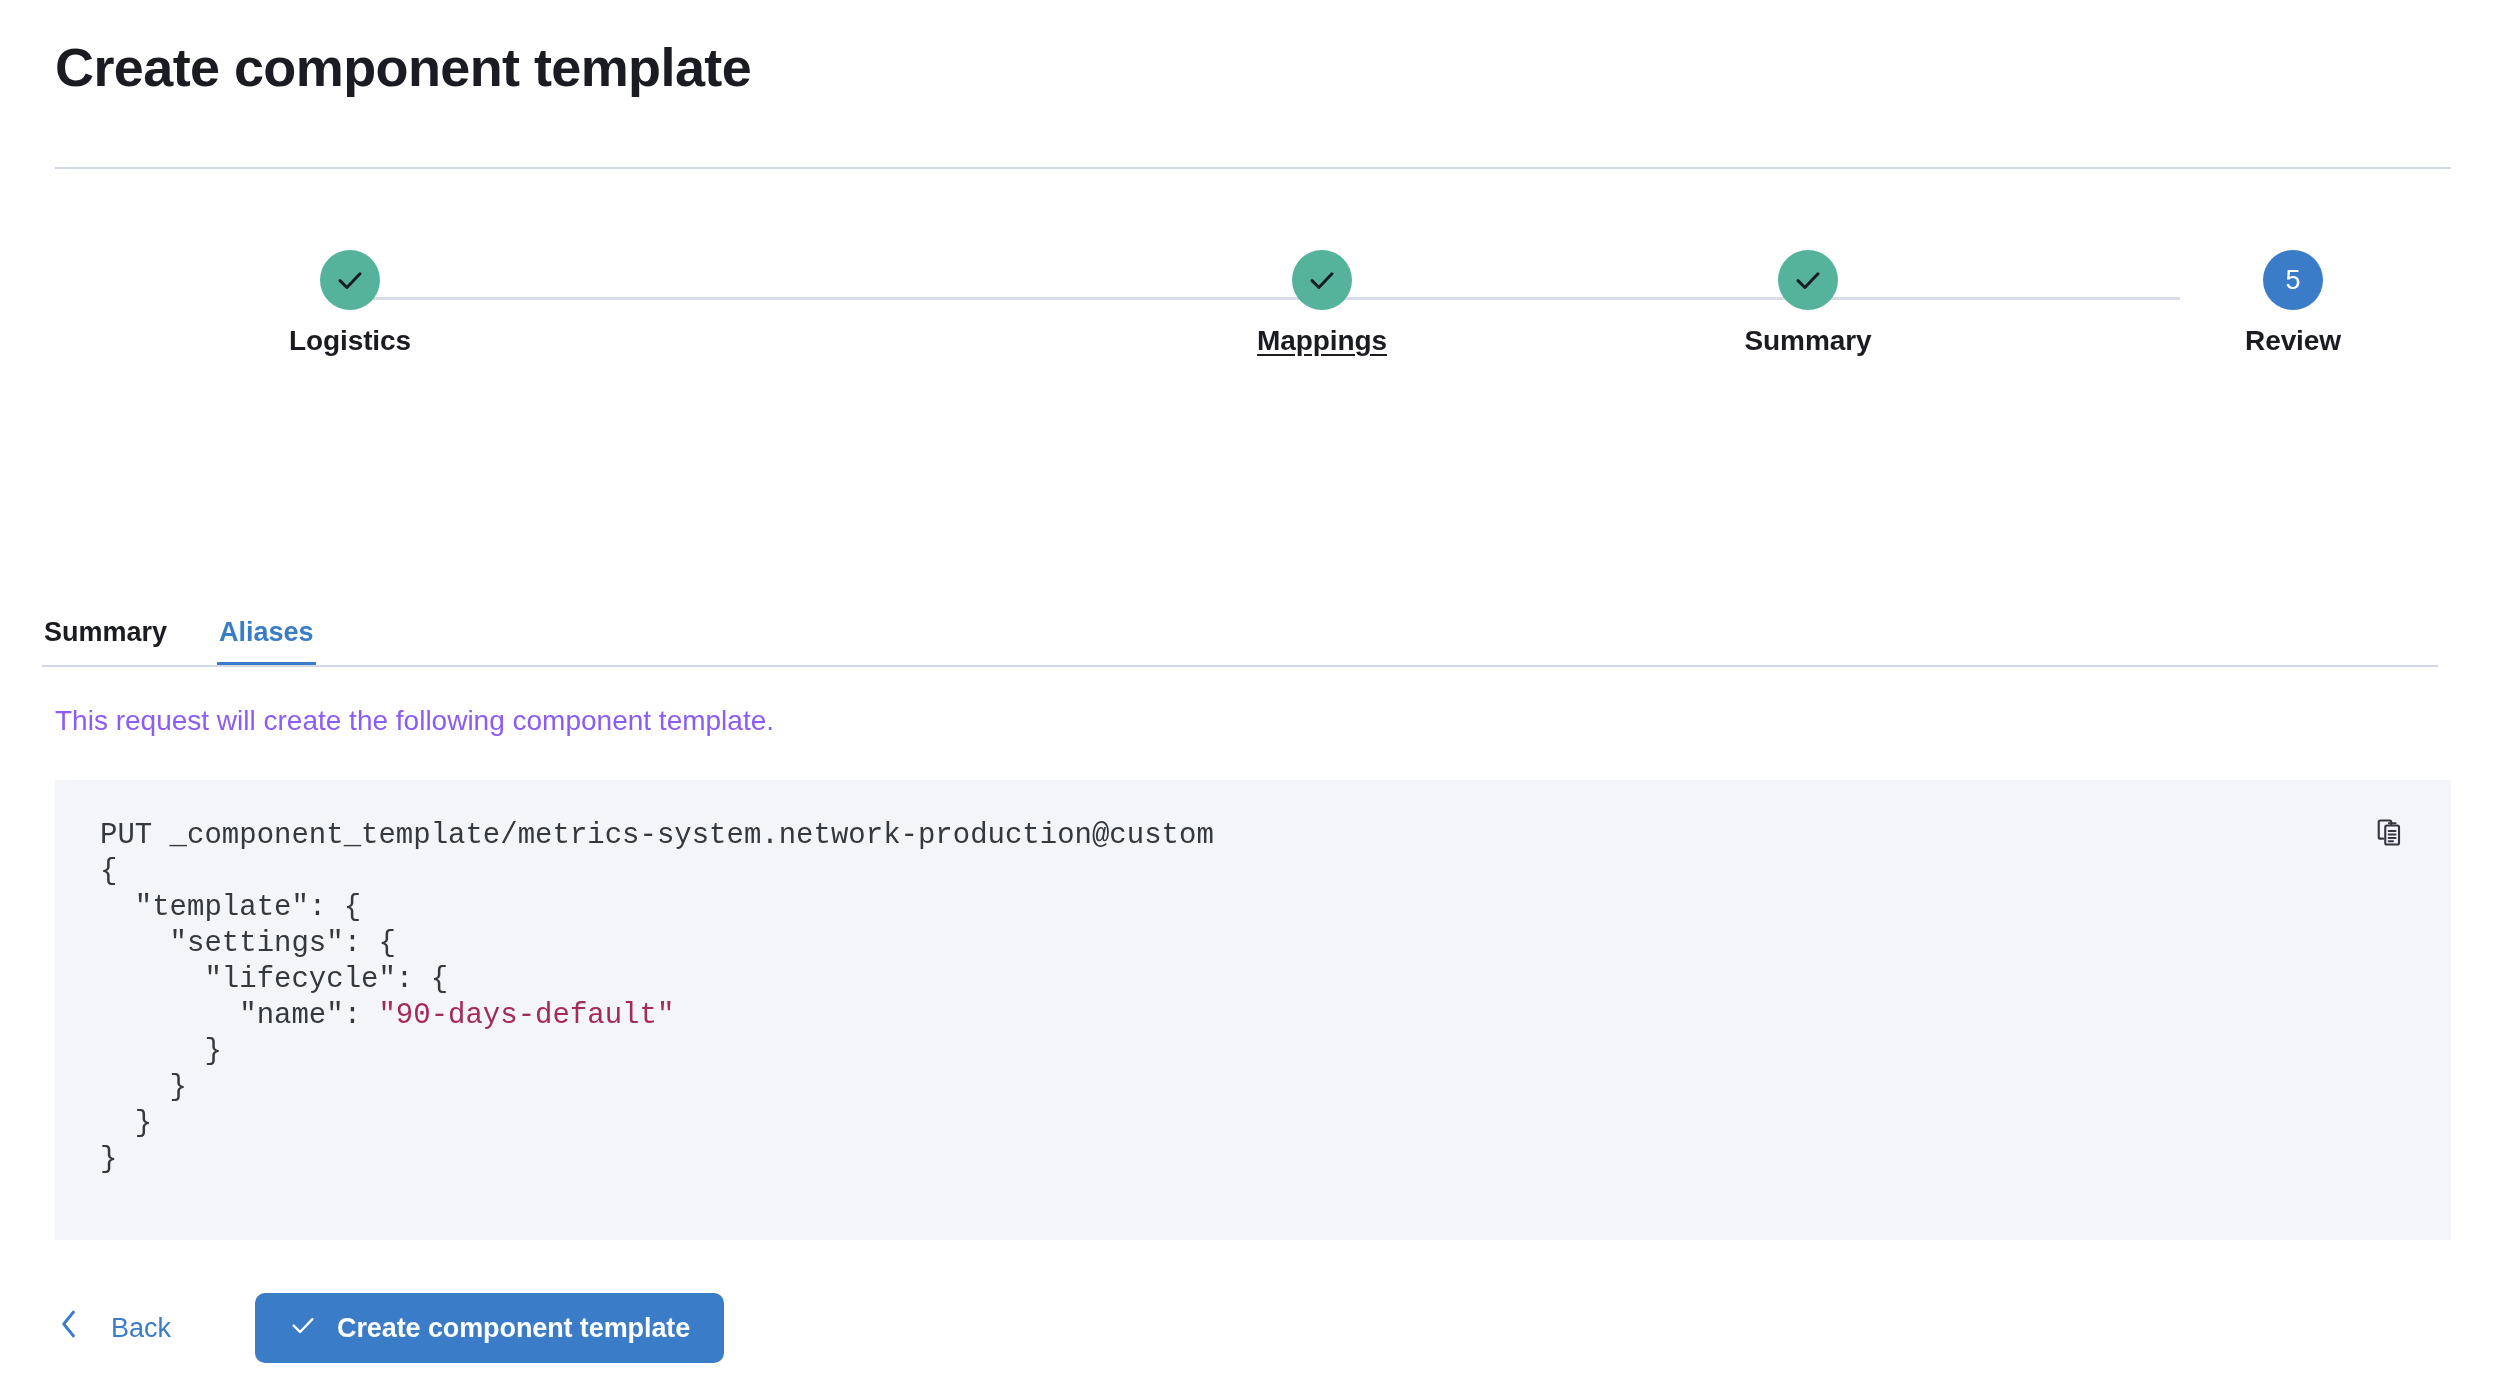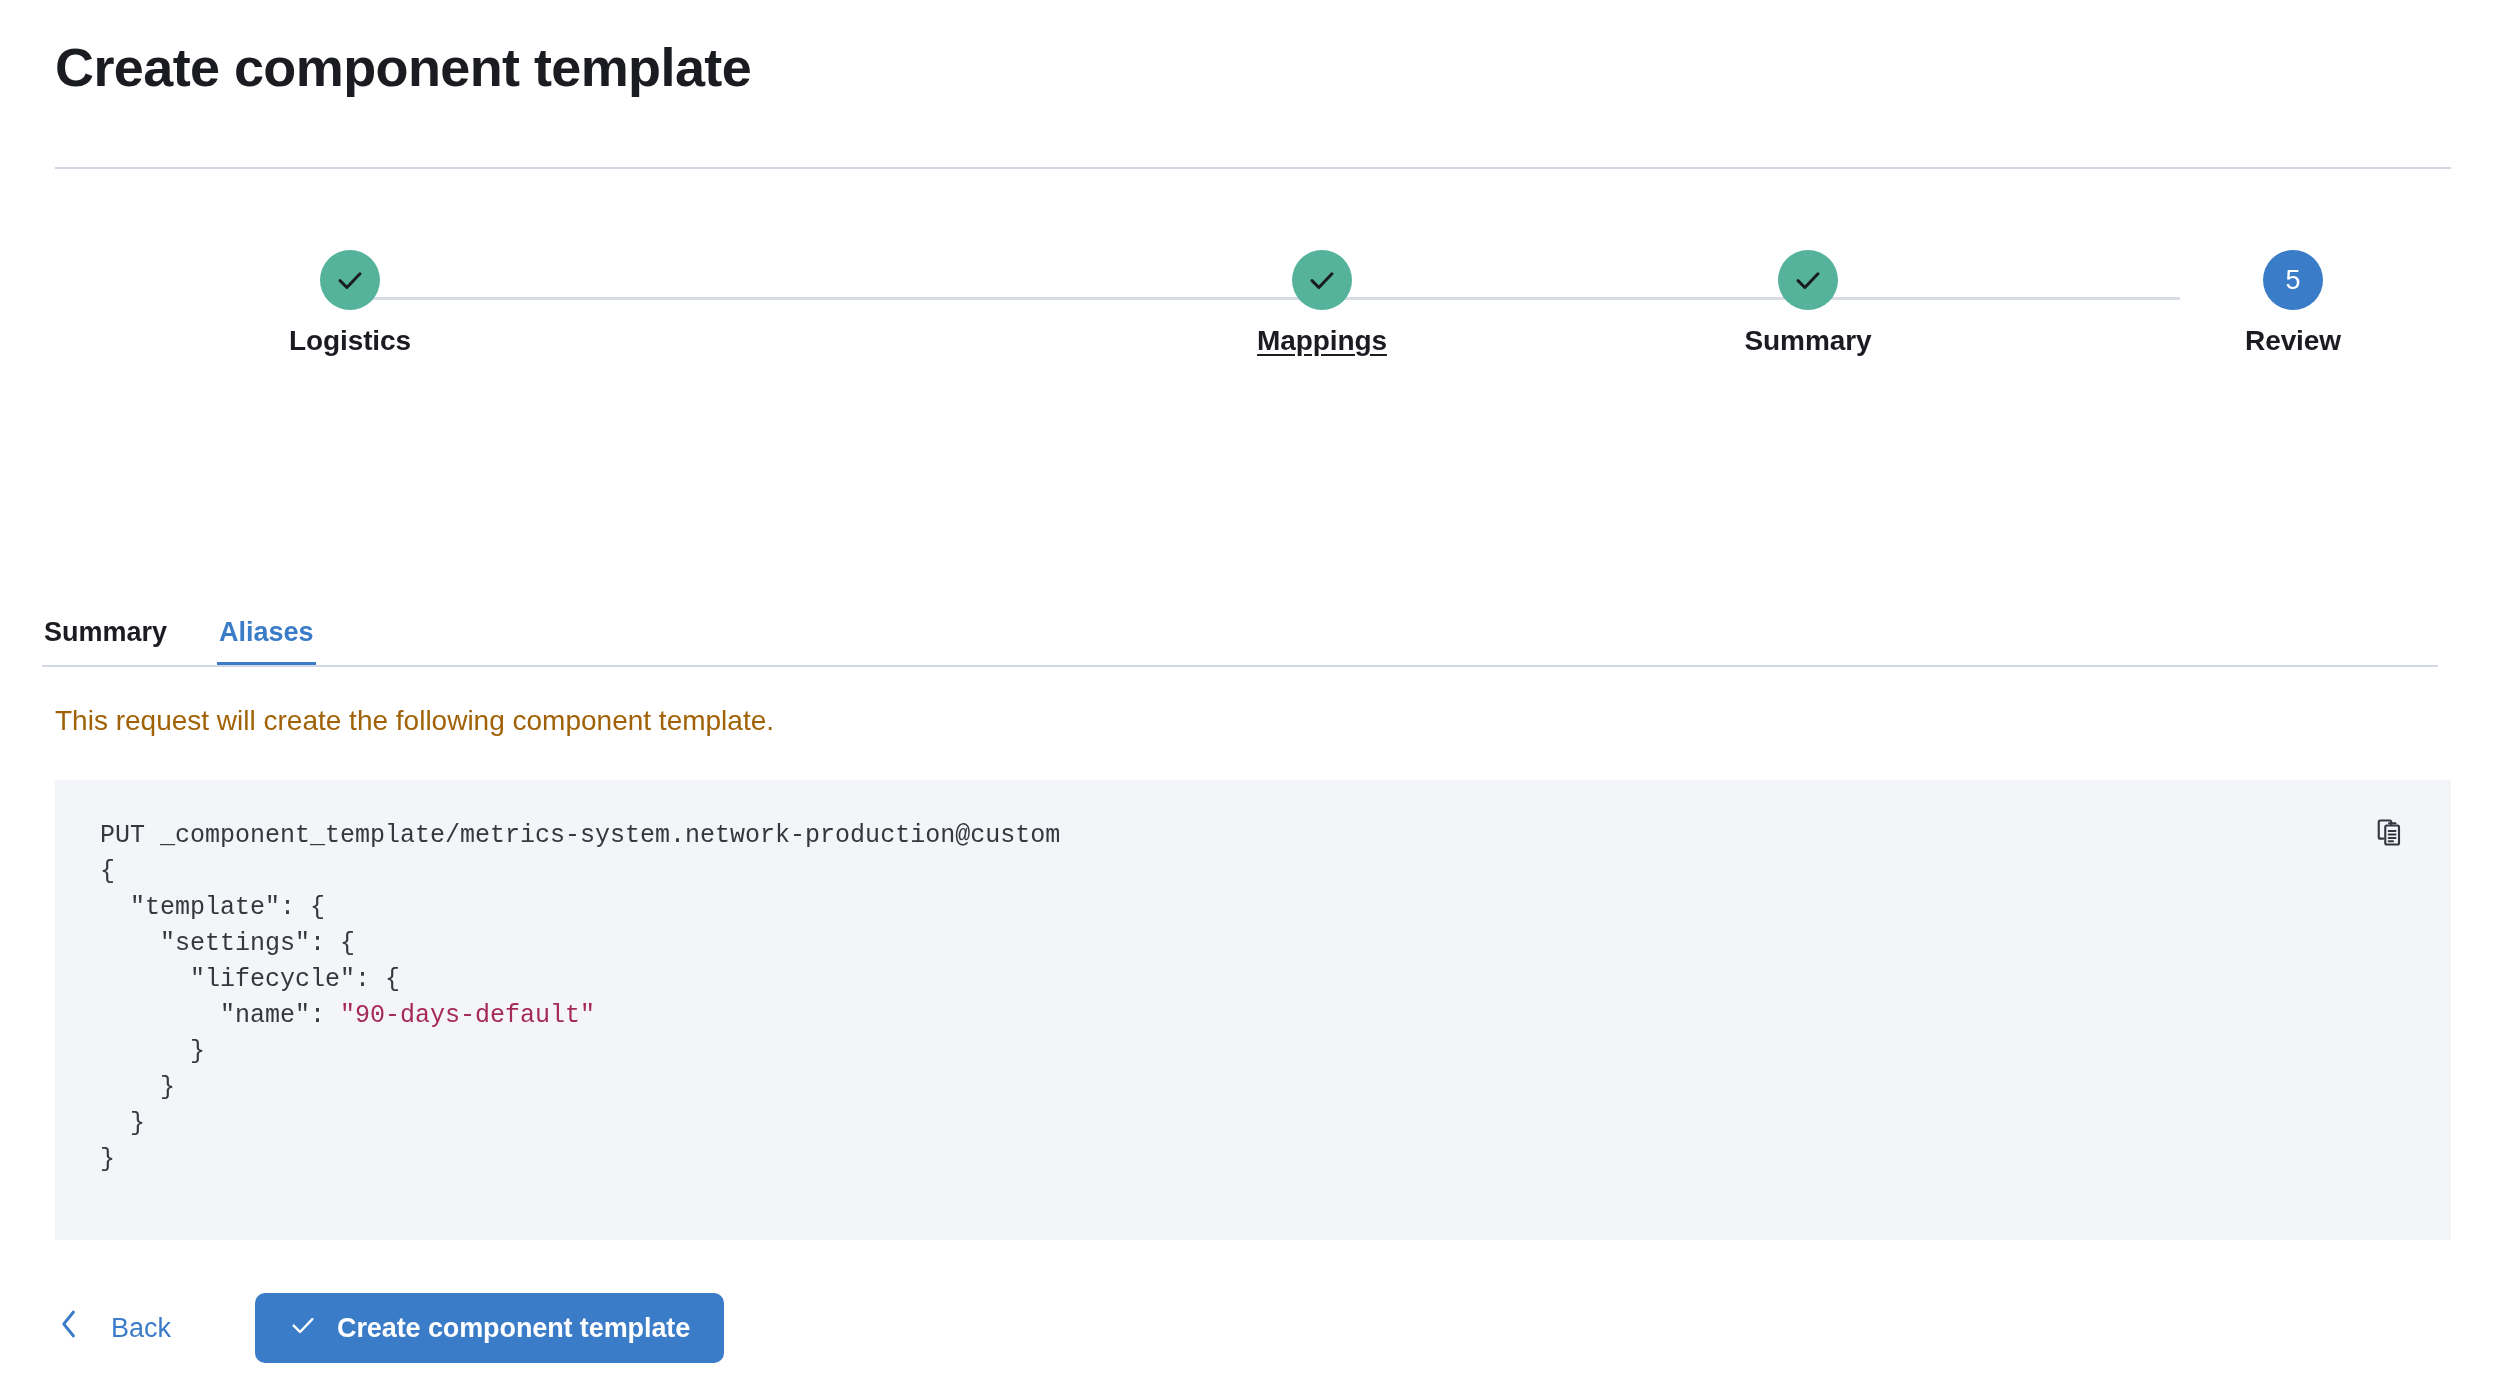--- a/index.html
+++ b/index.html
@@ -164,40 +164,40 @@
     background: #3b7cc9;
   }
 
   
   .request-desc {
     position: absolute;
     left: 55px;
     top: 702px;
     font-size: 28px;
     line-height: 38px;
-    color: #a16207;
+    color: #8b5cf6;
     white-space: nowrap;
   }
 
   
   .code-panel {
     position: absolute;
     left: 55px;
     top: 780px;
     width: 2396px;
     height: 460px;
     background: #f4f5f9;
   }
 
   .code-pre {
     position: absolute;
     left: 45px;
     top: 38px;
     font-family: "Liberation Mono", "DejaVu Sans Mono", monospace;
-    font-size: 25px;
+    font-size: 29px;
     line-height: 36px;
     color: #34383f;
     white-space: pre;
   }
 
   .code-pre .str { color: #a52a55; }
 
   .copy-btn {
     position: absolute;
     right: 35px;

